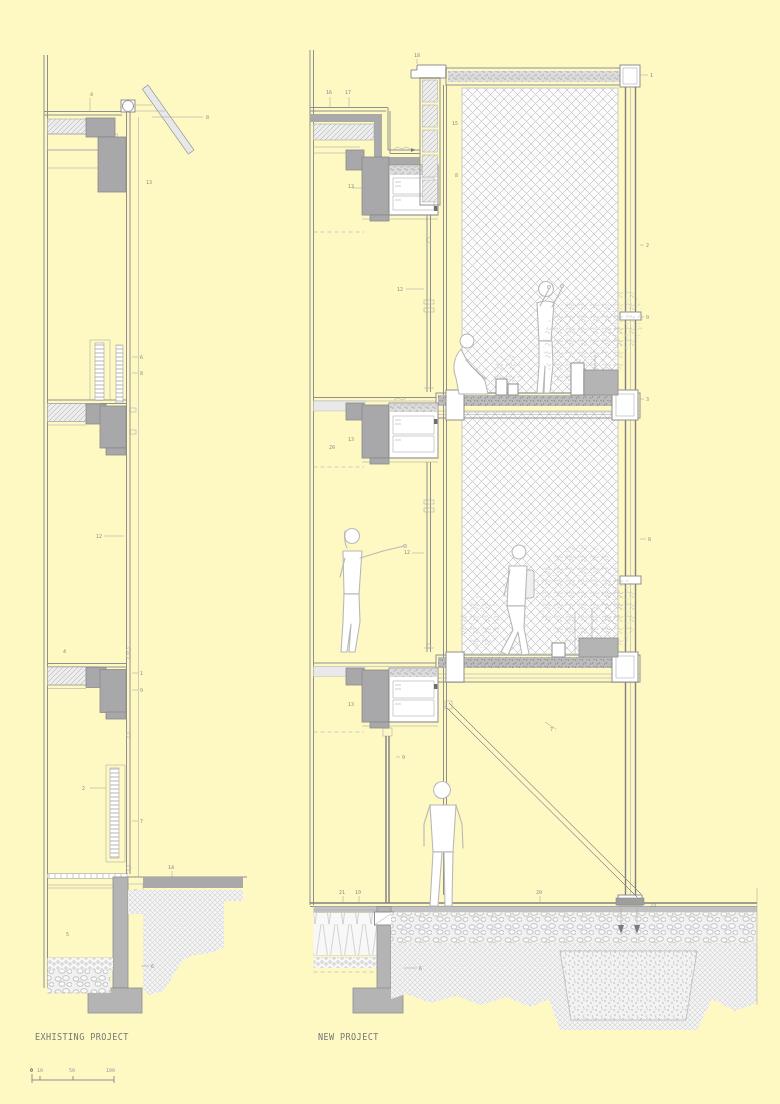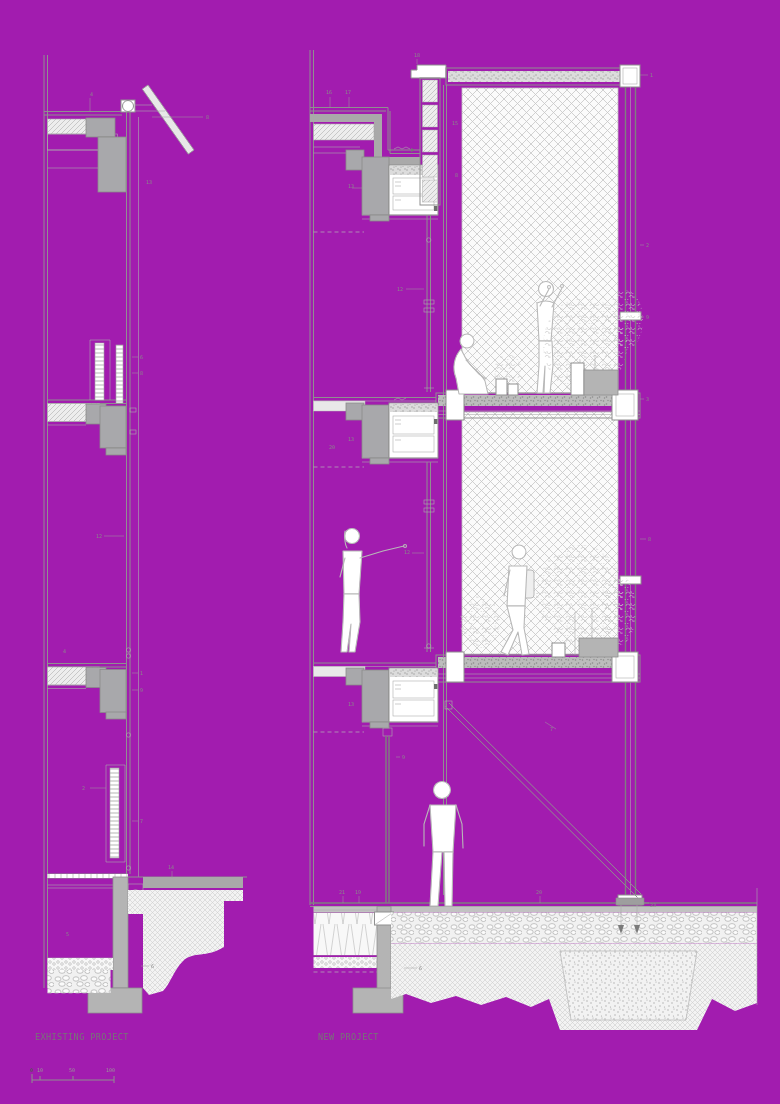--- a/index.html
+++ b/index.html
@@ -1,16 +1,16 @@
 <!DOCTYPE html>
 <html><head>
 <meta charset="utf-8">
 <style>
   html,body{margin:0;padding:0;background:#ffffff;}
-  #sheet{width:780px;height:1104px;position:relative;background:#a21caf;overflow:hidden;}
+  #sheet{width:780px;height:1104px;position:relative;background:#fef9c3;overflow:hidden;}
   svg{display:block;}
   .s   {stroke:#8f8f8f;stroke-width:1;fill:none;}
   .s2  {stroke:#7f7f7f;stroke-width:1.4;fill:none;}
   .thin{stroke:#adadad;stroke-width:0.6;fill:none;}
   .lead{stroke:#9f9f9f;stroke-width:0.5;fill:none;}
   .dash{stroke:#b8b8b8;stroke-width:0.7;stroke-dasharray:4 3;fill:none;}
   .conc{fill:#a8a8ab;stroke:#8a8a8a;stroke-width:0.8;}
   .foot{fill:#b4b4b4;stroke:#8f8f8f;stroke-width:0.8;}
   .wbox{fill:#ffffff;stroke:#8f8f8f;stroke-width:1;}
   .dband{fill:#a9a9a9;}

